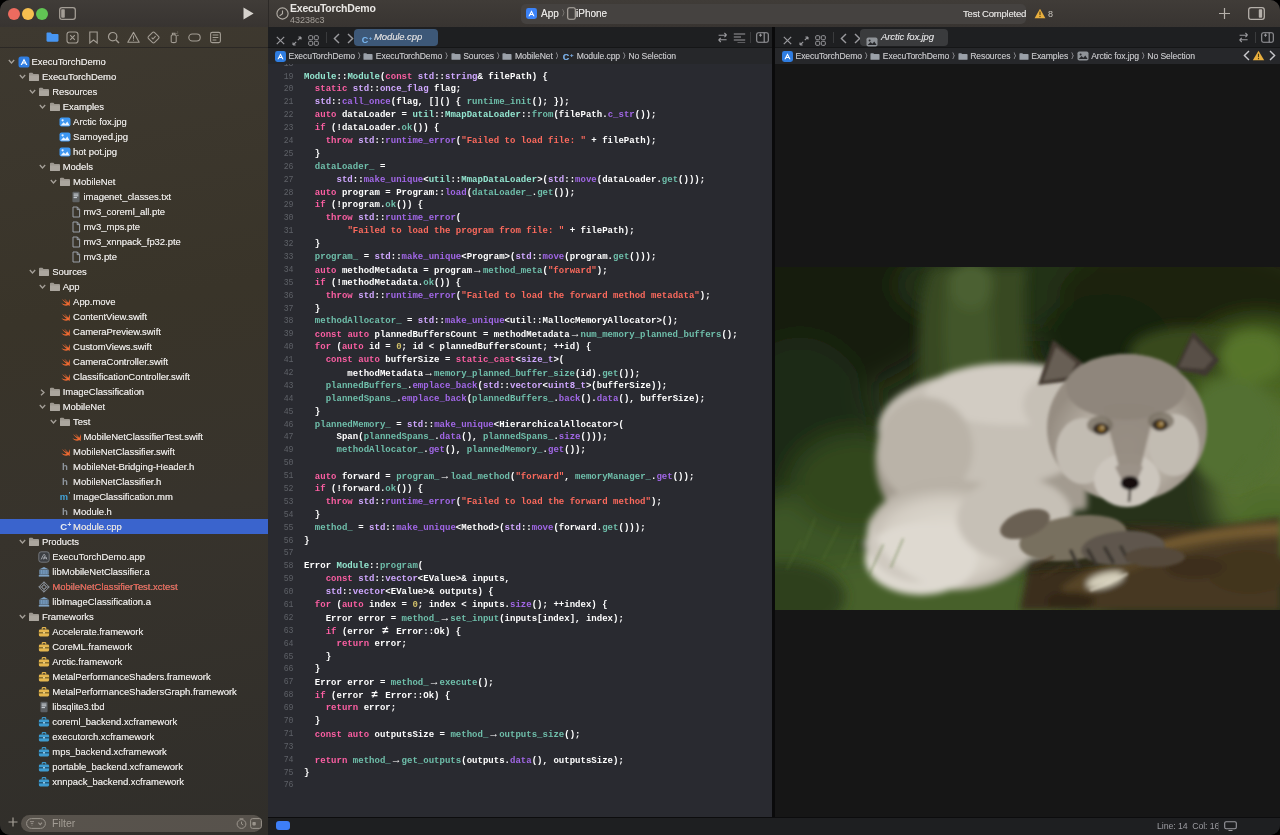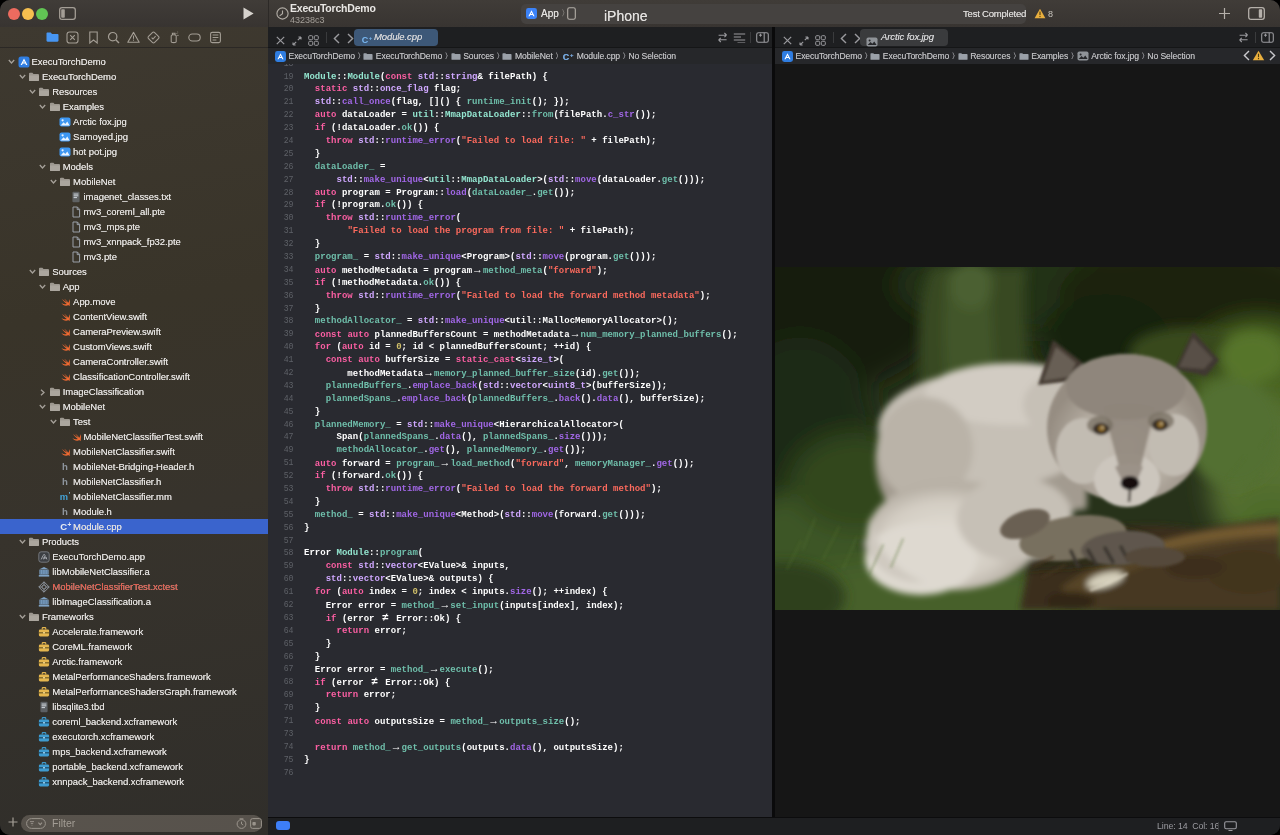--- a/index.html
+++ b/index.html
@@ -66,21 +66,21 @@
 <div class="abs" style="left:521px;top:3.5px;width:505px;height:20px;background:#454240;border-radius:5px;"></div>
 <svg class="abs" style="left:526px;top:8px;" width="11" height="11" viewBox="0 0 11 11">
       <rect width="11" height="11" rx="2.4" fill="#3b82f7"></rect>
       <path d="M5.5 2.2 L8.6 8.3 L7.3 8.3 L6.7 7 L4.3 7 L3.7 8.3 L2.4 8.3 Z M5.5 4.5 L4.8 6.1 L6.2 6.1 Z" fill="#fff"></path>
     </svg>
 <div class="abs" style="left:541px;top:7.5px;font-size:10px;font-weight:400;color:#e4e2e0;text-shadow:0 0 0.4px rgba(228,226,224,0.8);">App</div>
 <div class="abs" style="left:562px;top:8px;font-size:8px;color:#8f8b86;">〉</div>
 <svg class="abs" style="left:567px;top:7px;" width="9" height="13" viewBox="0 0 9 13">
       <rect x="0.7" y="0.7" width="7.6" height="11.6" rx="1.8" fill="none" stroke="#b3aea7" stroke-width="1.1"></rect>
     </svg>
-<div class="abs" style="left:604px;top:7.5px;font-size:14px;font-weight:400;color:#e4e2e0;text-shadow:0 0 0.4px rgba(228,226,224,0.8);">iPhone</div>
+<div class="abs" style="left:576px;top:7.5px;font-size:10px;font-weight:400;color:#e4e2e0;text-shadow:0 0 0.4px rgba(228,226,224,0.8);">iPhone</div>
 <div class="abs" style="left:963px;top:8px;font-size:9.6px;font-weight:400;letter-spacing:-0.25px;color:#dddbd9;text-shadow:0 0 0.4px rgba(221,219,217,0.8);">Test Completed</div>
 <svg class="abs" style="left:1034px;top:8px;" width="12" height="11" viewBox="0 0 12 11">
       <path d="M6 0.8 L11.4 10.2 L0.6 10.2 Z" fill="#e9af3e"></path>
       <rect x="5.45" y="3.6" width="1.1" height="3.4" fill="#4c3b10"></rect>
       <rect x="5.45" y="7.9" width="1.1" height="1.2" fill="#4c3b10"></rect>
     </svg>
 <div class="abs" style="left:1048px;top:8.5px;font-size:9px;font-weight:400;color:#c9c5be;">8</div>
 <svg class="abs" style="left:1218px;top:7px;" width="13" height="13" viewBox="0 0 13 13">
       <path d="M6.5 1 L6.5 12 M1 6.5 L12 6.5" stroke="#b5b0aa" stroke-width="1.2"></path>
     </svg>
@@ -435,21 +435,21 @@
         </span>
         <span class="tlb" style="left:73.1px">MobileNetClassifier.h</span>
       </div>
 <div class="trow" style="top:489px">
         <span class="tic" style="left:59.1px">
           <svg width="14" height="12" viewBox="0 0 14 12">
             <text x="5" y="9.4" font-family="Liberation Sans" font-size="9.3" font-weight="600" fill="#43a3d7" text-anchor="middle">m</text>
             <text x="10.6" y="6" font-family="Liberation Sans" font-size="6.5" font-weight="600" fill="#79c6ec" text-anchor="middle">'</text>
           </svg>
         </span>
-        <span class="tlb" style="left:73.1px">MobileNetClassifier.mm</span>
+        <span class="tlb" style="left:73.1px">ImageClassification.mm</span>
       </div>
 <div class="trow" style="top:504px">
         <span class="tic" style="left:59.1px">
           <svg width="12" height="12" viewBox="0 0 12 12">
             <text x="6" y="9.4" font-family="Liberation Sans" font-size="9.6" font-weight="600" fill="#8e959e" text-anchor="middle">h</text>
           </svg>
         </span>
         <span class="tlb" style="left:73.1px">Module.h</span>
       </div>
 <div class="trow sel" style="top:519px">
@@ -781,20 +781,21 @@
 <div class="cl"><span class="ln">39</span><span class="ct"><i class="w">  </i><i class="k">const</i><i class="w"> </i><i class="k">auto</i><i class="w"> plannedBuffersCount = methodMetadata<b class="ar">→</b></i><i class="pf">num_memory_planned_buffers</i><i class="w">();</i></span></div>
 <div class="cl"><span class="ln">40</span><span class="ct"><i class="w">  </i><i class="k">for</i><i class="w"> (</i><i class="k">auto</i><i class="w"> id = </i><i class="n">0</i><i class="w">; id &lt; plannedBuffersCount; ++id) {</i></span></div>
 <div class="cl"><span class="ln">41</span><span class="ct"><i class="w">    </i><i class="k">const</i><i class="w"> </i><i class="k">auto</i><i class="w"> bufferSize = </i><i class="k">static_cast</i><i class="w">&lt;</i><i class="lc">size_t</i><i class="w">&gt;(</i></span></div>
 <div class="cl"><span class="ln">42</span><span class="ct"><i class="w">        methodMetadata<b class="ar">→</b></i><i class="pf">memory_planned_buffer_size</i><i class="w">(id).</i><i class="pf">get</i><i class="w">());</i></span></div>
 <div class="cl"><span class="ln">43</span><span class="ct"><i class="w">    </i><i class="pf">plannedBuffers_</i><i class="w">.</i><i class="sf">emplace_back</i><i class="w">(</i><i class="lc">std</i><i class="w">::</i><i class="lc">vector</i><i class="w">&lt;</i><i class="lc">uint8_t</i><i class="w">&gt;(bufferSize));</i></span></div>
 <div class="cl"><span class="ln">44</span><span class="ct"><i class="w">    </i><i class="pf">plannedSpans_</i><i class="w">.</i><i class="sf">emplace_back</i><i class="w">(</i><i class="pf">plannedBuffers_</i><i class="w">.</i><i class="sf">back</i><i class="w">().</i><i class="sf">data</i><i class="w">(), bufferSize);</i></span></div>
 <div class="cl"><span class="ln">45</span><span class="ct"><i class="w">  }</i></span></div>
 <div class="cl"><span class="ln">46</span><span class="ct"><i class="w">  </i><i class="pf">plannedMemory_</i><i class="w"> = </i><i class="lc">std</i><i class="w">::</i><i class="sf">make_unique</i><i class="w">&lt;HierarchicalAllocator&gt;(</i></span></div>
 <div class="cl"><span class="ln">47</span><span class="ct"><i class="w">      Span(</i><i class="pf">plannedSpans_</i><i class="w">.</i><i class="sf">data</i><i class="w">(), </i><i class="pf">plannedSpans_</i><i class="w">.</i><i class="sf">size</i><i class="w">()));</i></span></div>
 <div class="cl"><span class="ln">49</span><span class="ct"><i class="w">      </i><i class="pf">methodAllocator_</i><i class="w">.</i><i class="sf">get</i><i class="w">(), </i><i class="pf">plannedMemory_</i><i class="w">.</i><i class="sf">get</i><i class="w">());</i></span></div>
+<div class="cl"><span class="ln">50</span><span class="ct"></span></div>
 <div class="cl"><span class="ln">51</span><span class="ct"><i class="w">  </i><i class="k">auto</i><i class="w"> forward = </i><i class="pf">program_</i><i class="w"><b class="ar">→</b></i><i class="pf">load_method</i><i class="w">(</i><i class="s">"forward"</i><i class="w">, </i><i class="pf">memoryManager_</i><i class="w">.</i><i class="sf">get</i><i class="w">());</i></span></div>
 <div class="cl"><span class="ln">52</span><span class="ct"><i class="w">  </i><i class="k">if</i><i class="w"> (!forward.</i><i class="pf">ok</i><i class="w">()) {</i></span></div>
 <div class="cl"><span class="ln">53</span><span class="ct"><i class="w">    </i><i class="k">throw</i><i class="w"> </i><i class="lc">std</i><i class="w">::</i><i class="sf">runtime_error</i><i class="w">(</i><i class="s">"Failed to load the forward method"</i><i class="w">);</i></span></div>
 <div class="cl"><span class="ln">54</span><span class="ct"><i class="w">  }</i></span></div>
 <div class="cl"><span class="ln">55</span><span class="ct"><i class="w">  </i><i class="pf">method_</i><i class="w"> = </i><i class="lc">std</i><i class="w">::</i><i class="sf">make_unique</i><i class="w">&lt;Method&gt;(</i><i class="lc">std</i><i class="w">::</i><i class="sf">move</i><i class="w">(forward.</i><i class="pf">get</i><i class="w">()));</i></span></div>
 <div class="cl"><span class="ln">56</span><span class="ct"><i class="w">}</i></span></div>
 <div class="cl"><span class="ln">57</span><span class="ct"></span></div>
 <div class="cl"><span class="ln">58</span><span class="ct"><i class="w">Error </i><i class="pc">Module</i><i class="w">::</i><i class="pf">program</i><i class="w">(</i></span></div>
 <div class="cl"><span class="ln">59</span><span class="ct"><i class="w">    </i><i class="k">const</i><i class="w"> </i><i class="lc">std</i><i class="w">::</i><i class="lc">vector</i><i class="w">&lt;EValue&gt;&amp; inputs,</i></span></div>
 <div class="cl"><span class="ln">60</span><span class="ct"><i class="w">    </i><i class="lc">std</i><i class="w">::</i><i class="lc">vector</i><i class="w">&lt;EValue&gt;&amp; outputs) {</i></span></div>

